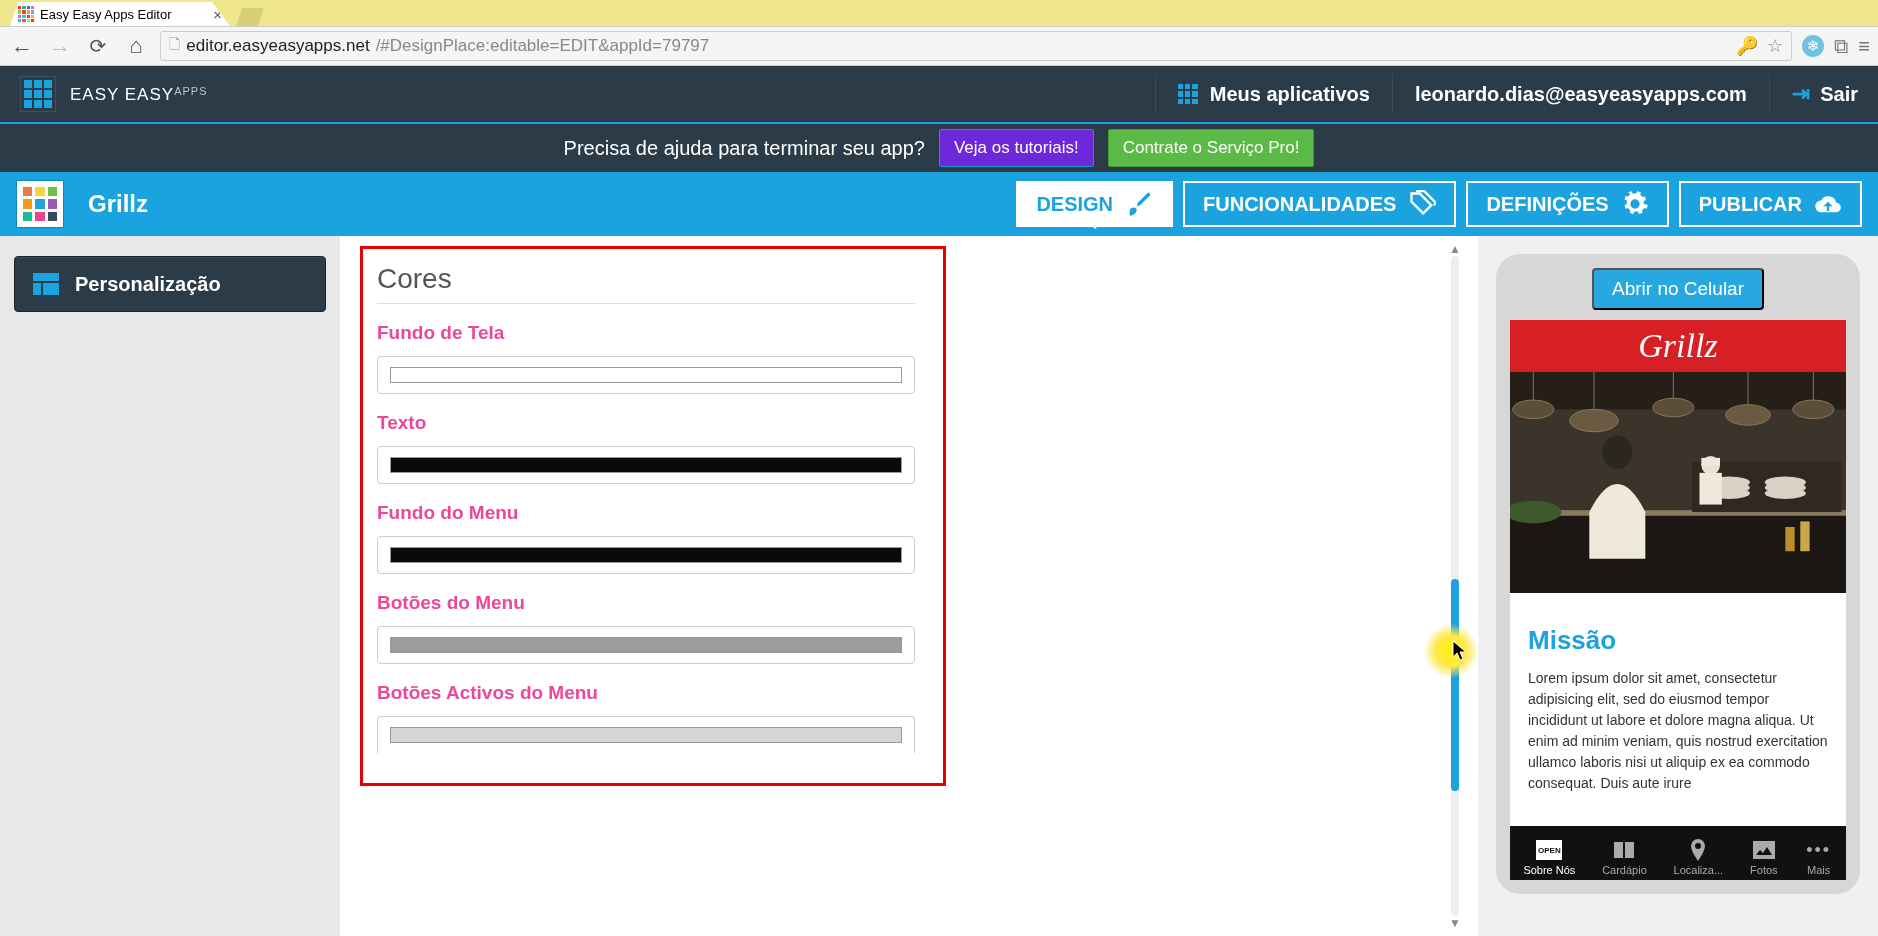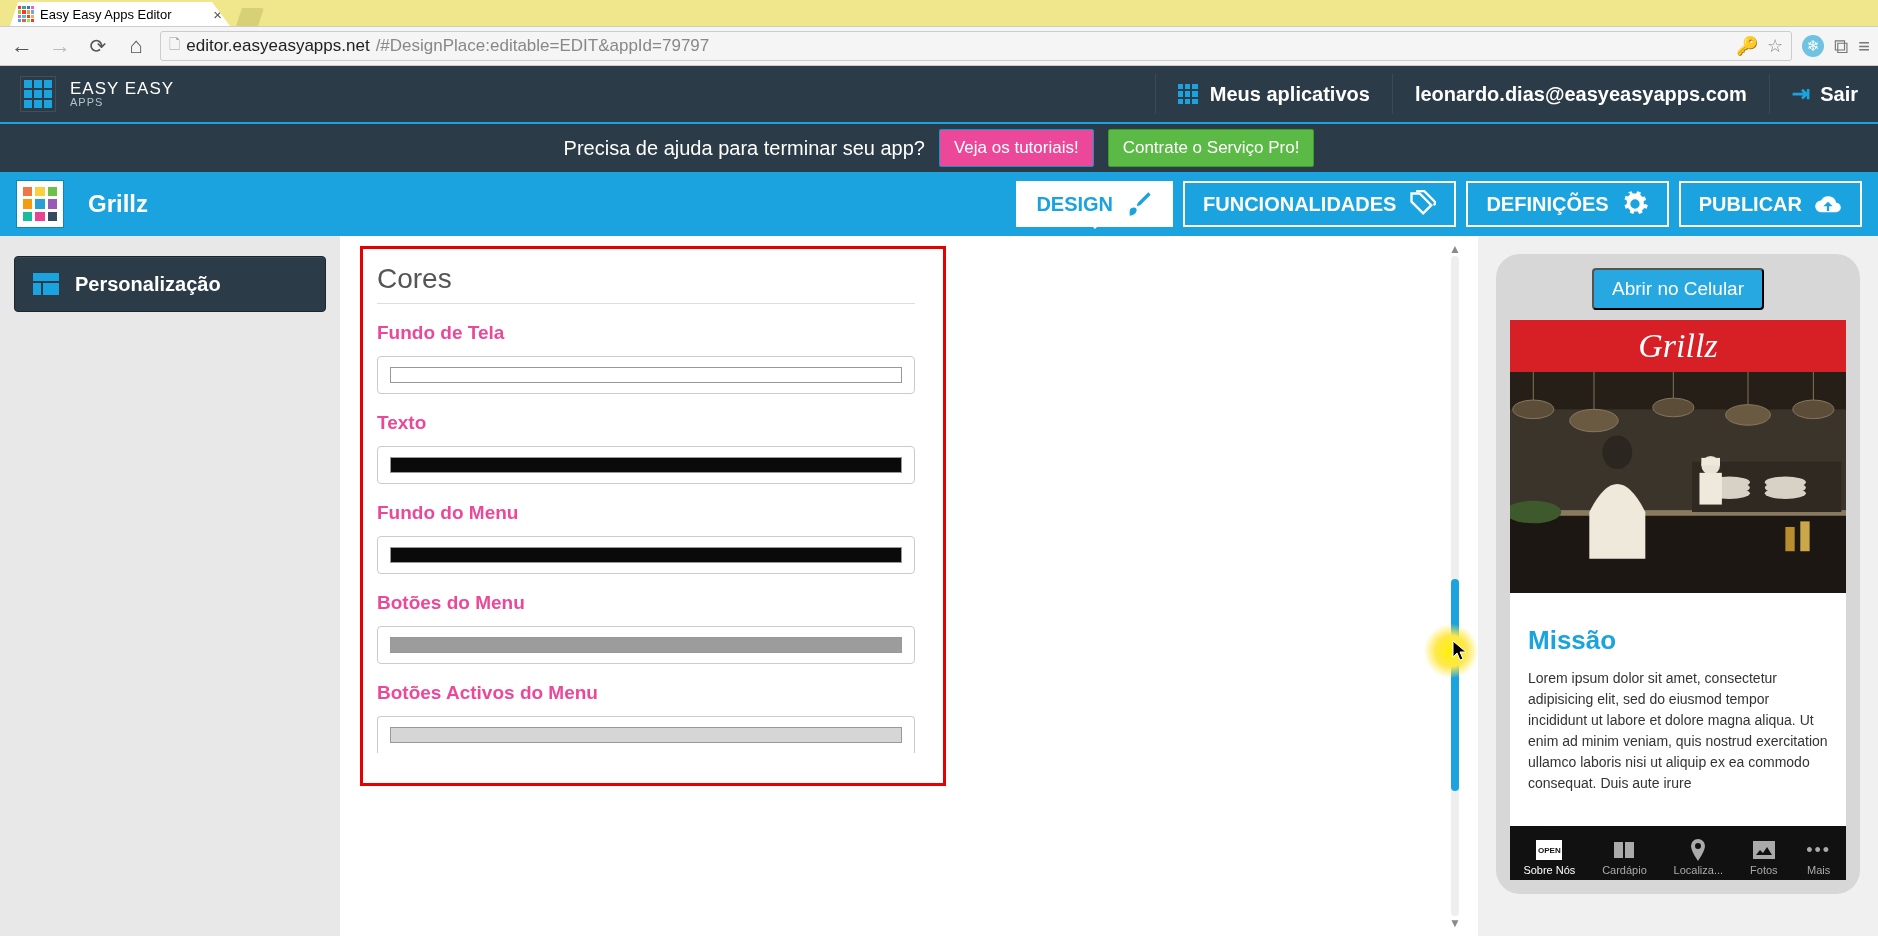--- a/index.html
+++ b/index.html
@@ -23,35 +23,35 @@
   .omnibox .url-path{color:#222;}
   .omnibox .url-hash{color:#888;}
   .omnibox .right-ic{margin-left:auto;display:flex;gap:8px;color:#888;font-size:18px;}
   .toolbar .chrome-right{display:flex;gap:10px;align-items:center;color:#777;font-size:20px;}
   .snow{width:22px;height:22px;border-radius:50%;background:#6fc3e0;color:#fff;display:flex;align-items:center;justify-content:center;font-size:15px;}
   
   
   .app-header{height:56px;background:#2b3b47;color:#fff;display:flex;align-items:center;padding:0 20px;gap:14px;}
   .logo-box{width:36px;height:36px;background:#2b3b47;display:grid;grid-template-columns:repeat(3,1fr);grid-template-rows:repeat(3,1fr);gap:2px;padding:3px;border:1px solid rgba(255,255,255,0.1);}
   .logo-box span{background:#1aa3df;}
-  .logo-text{display:flex;flex-direction:column;line-height:1;font-weight:500;letter-spacing:1px;}
+  .logo-text{display:flex;flex-direction:row;line-height:1;font-weight:500;letter-spacing:1px;}
   .logo-text .l1{font-size:17px;}
   .logo-text .l2{font-size:11px;color:#b8c2c9;}
   .header-right{margin-left:auto;display:flex;align-items:center;gap:22px;}
   .sep{width:1px;height:40px;background:#3b4a56;}
   .my-apps{display:flex;align-items:center;gap:12px;font-size:20px;font-weight:bold;}
   .grid-ic{width:20px;height:20px;display:grid;grid-template-columns:repeat(3,1fr);grid-template-rows:repeat(3,1fr);gap:2px;}
   .grid-ic span{background:#1aa3df;}
   .user-email{font-size:20px;font-weight:bold;}
   .exit{display:flex;align-items:center;gap:10px;font-size:20px;font-weight:bold;}
   .exit-ic{color:#1aa3df;font-size:22px;}
   
   
   .help-banner{height:50px;background:#2b3b47;border-top:2px solid #1aa3df;display:flex;align-items:center;justify-content:center;gap:14px;color:#fff;font-size:20px;}
-  .btn-tut{background:#ec4899;border:1px solid #0d98cf;color:#fff;padding:8px 14px;font-size:17px;border-radius:2px;}
+  .btn-tut{background:#6d28d9;border:1px solid #0d98cf;color:#fff;padding:8px 14px;font-size:17px;border-radius:2px;}
   .btn-pro{background:#5bb946;border:1px solid #3d9a2b;color:#fff;padding:8px 14px;font-size:17px;border-radius:2px;}
   
   
   .blue-bar{height:64px;background:#1aa3df;display:flex;align-items:center;padding:0 16px;gap:14px;}
   .app-ico{width:48px;height:48px;background:#fff;border:1px solid #0d86bb;display:grid;grid-template-columns:repeat(3,1fr);grid-template-rows:repeat(3,1fr);gap:3px;padding:6px;}
   .app-ico span:nth-child(1){background:#e74;} .app-ico span:nth-child(2){background:#f7d23e;} .app-ico span:nth-child(3){background:#6cc04a;}
   .app-ico span:nth-child(4){background:#f39c12;} .app-ico span:nth-child(5){background:#2a9fd6;} .app-ico span:nth-child(6){background:#9b59b6;}
   .app-ico span:nth-child(7){background:#1abc9c;} .app-ico span:nth-child(8){background:#e84393;} .app-ico span:nth-child(9){background:#34495e;}
   .app-name{font-size:24px;color:#fff;font-weight:bold;margin-right:auto;margin-left:10px;}
   .navbtns{display:flex;gap:10px;margin-left:260px;}

